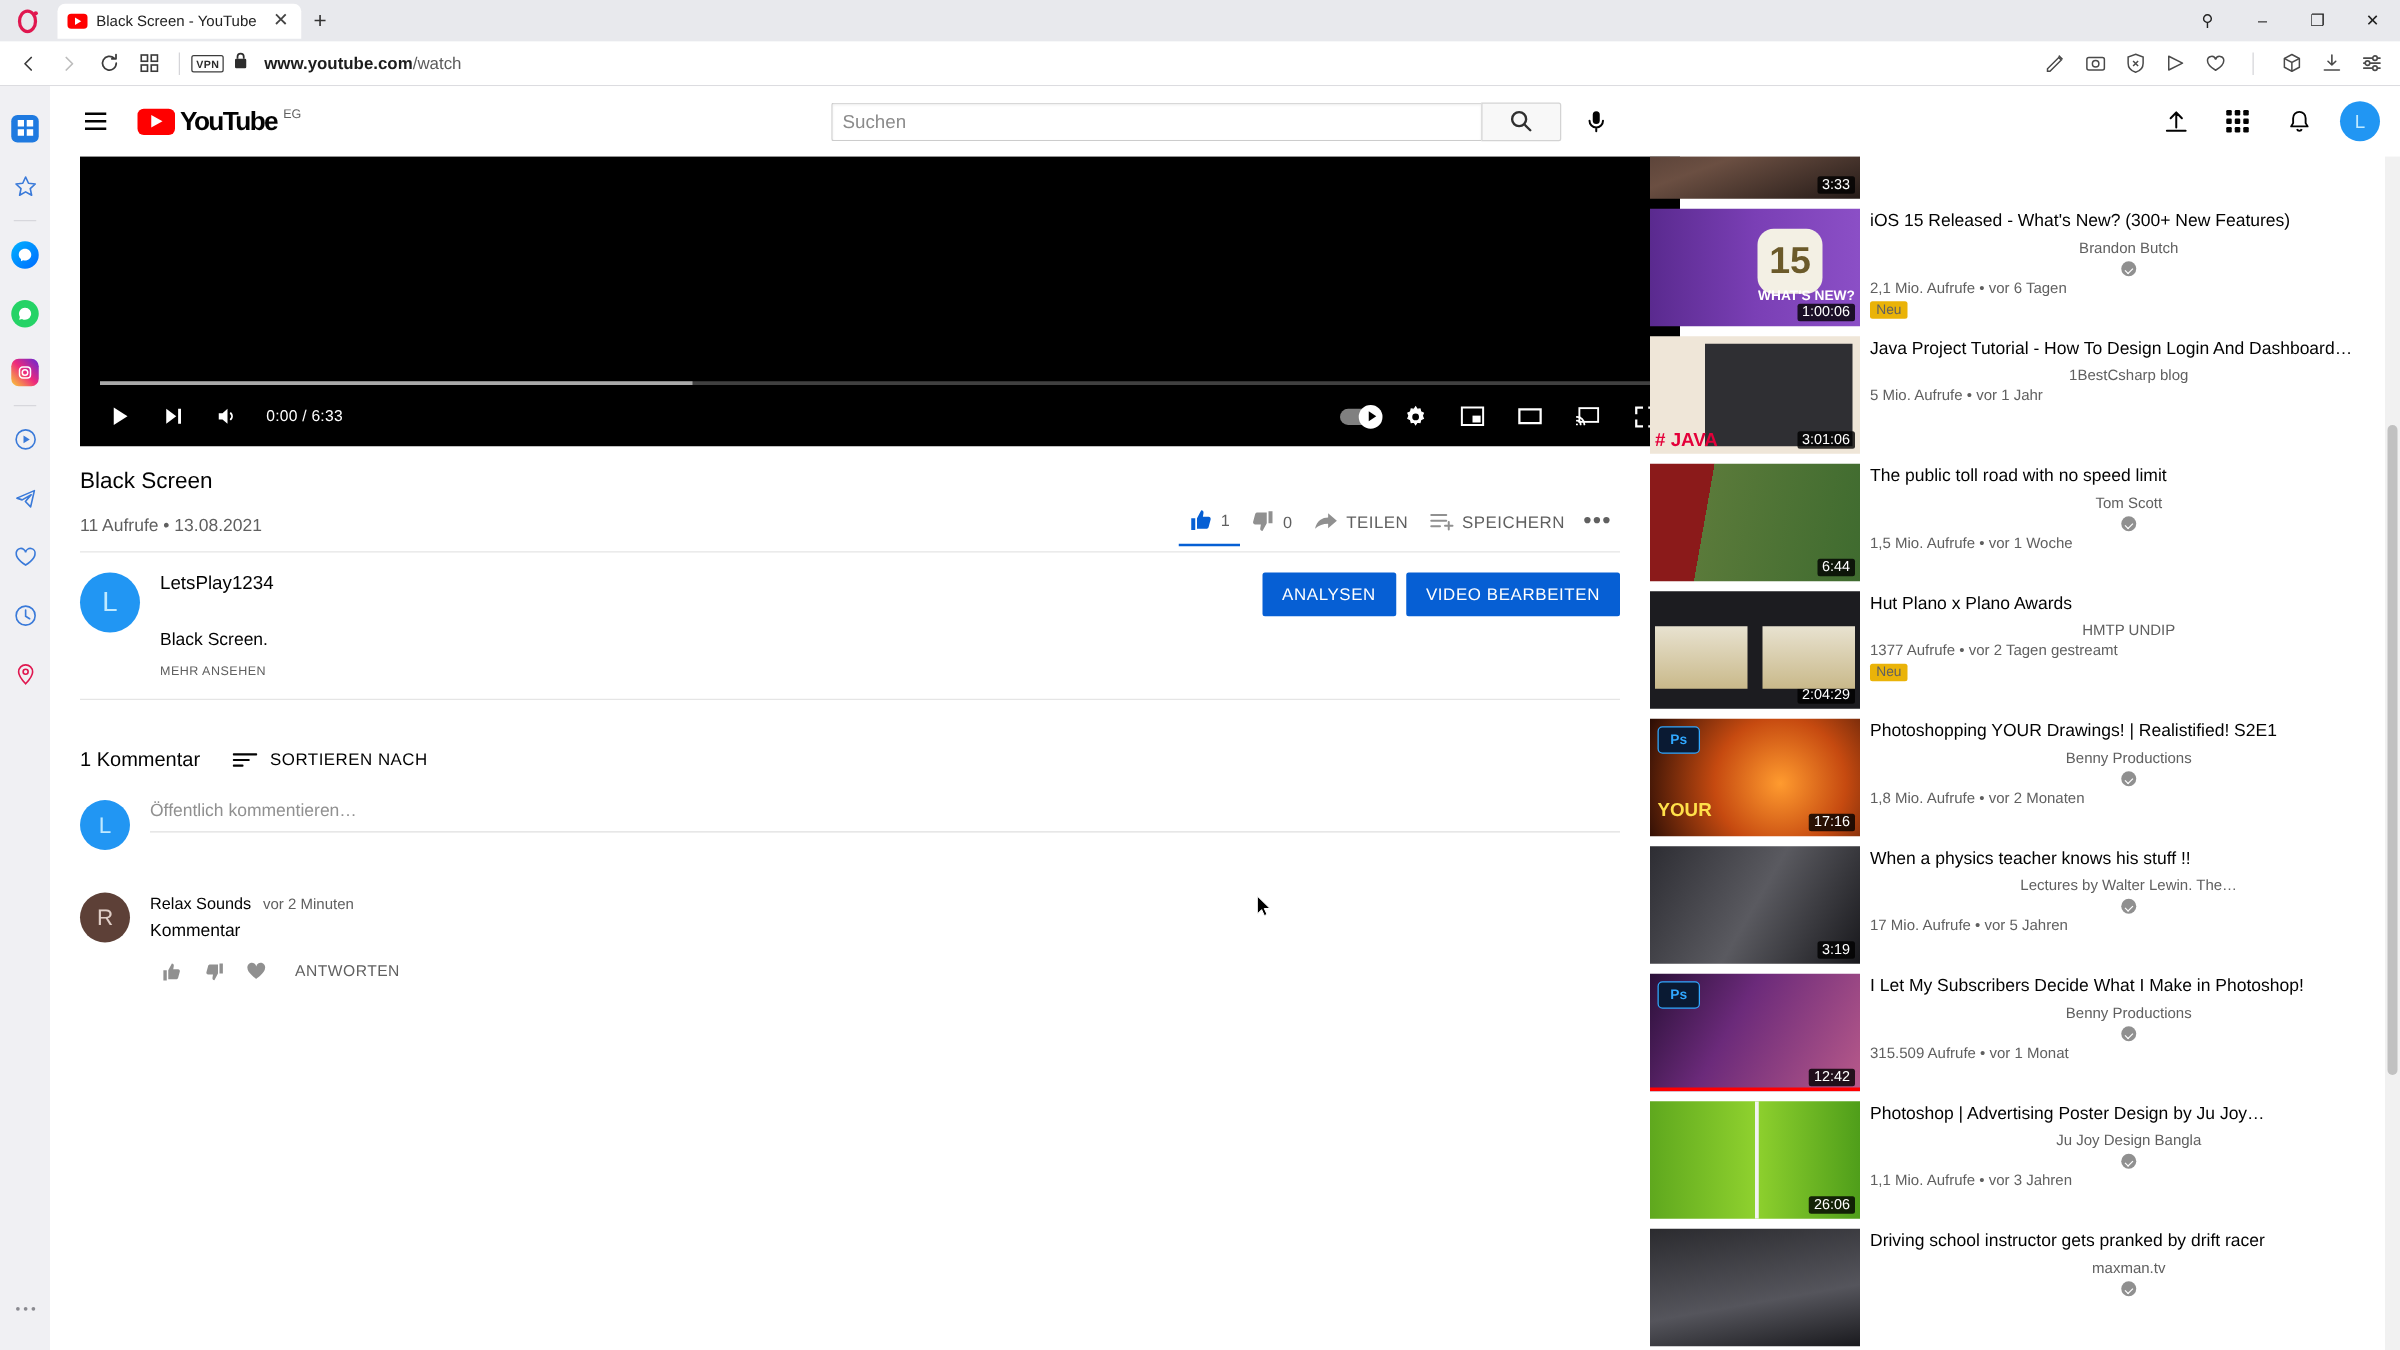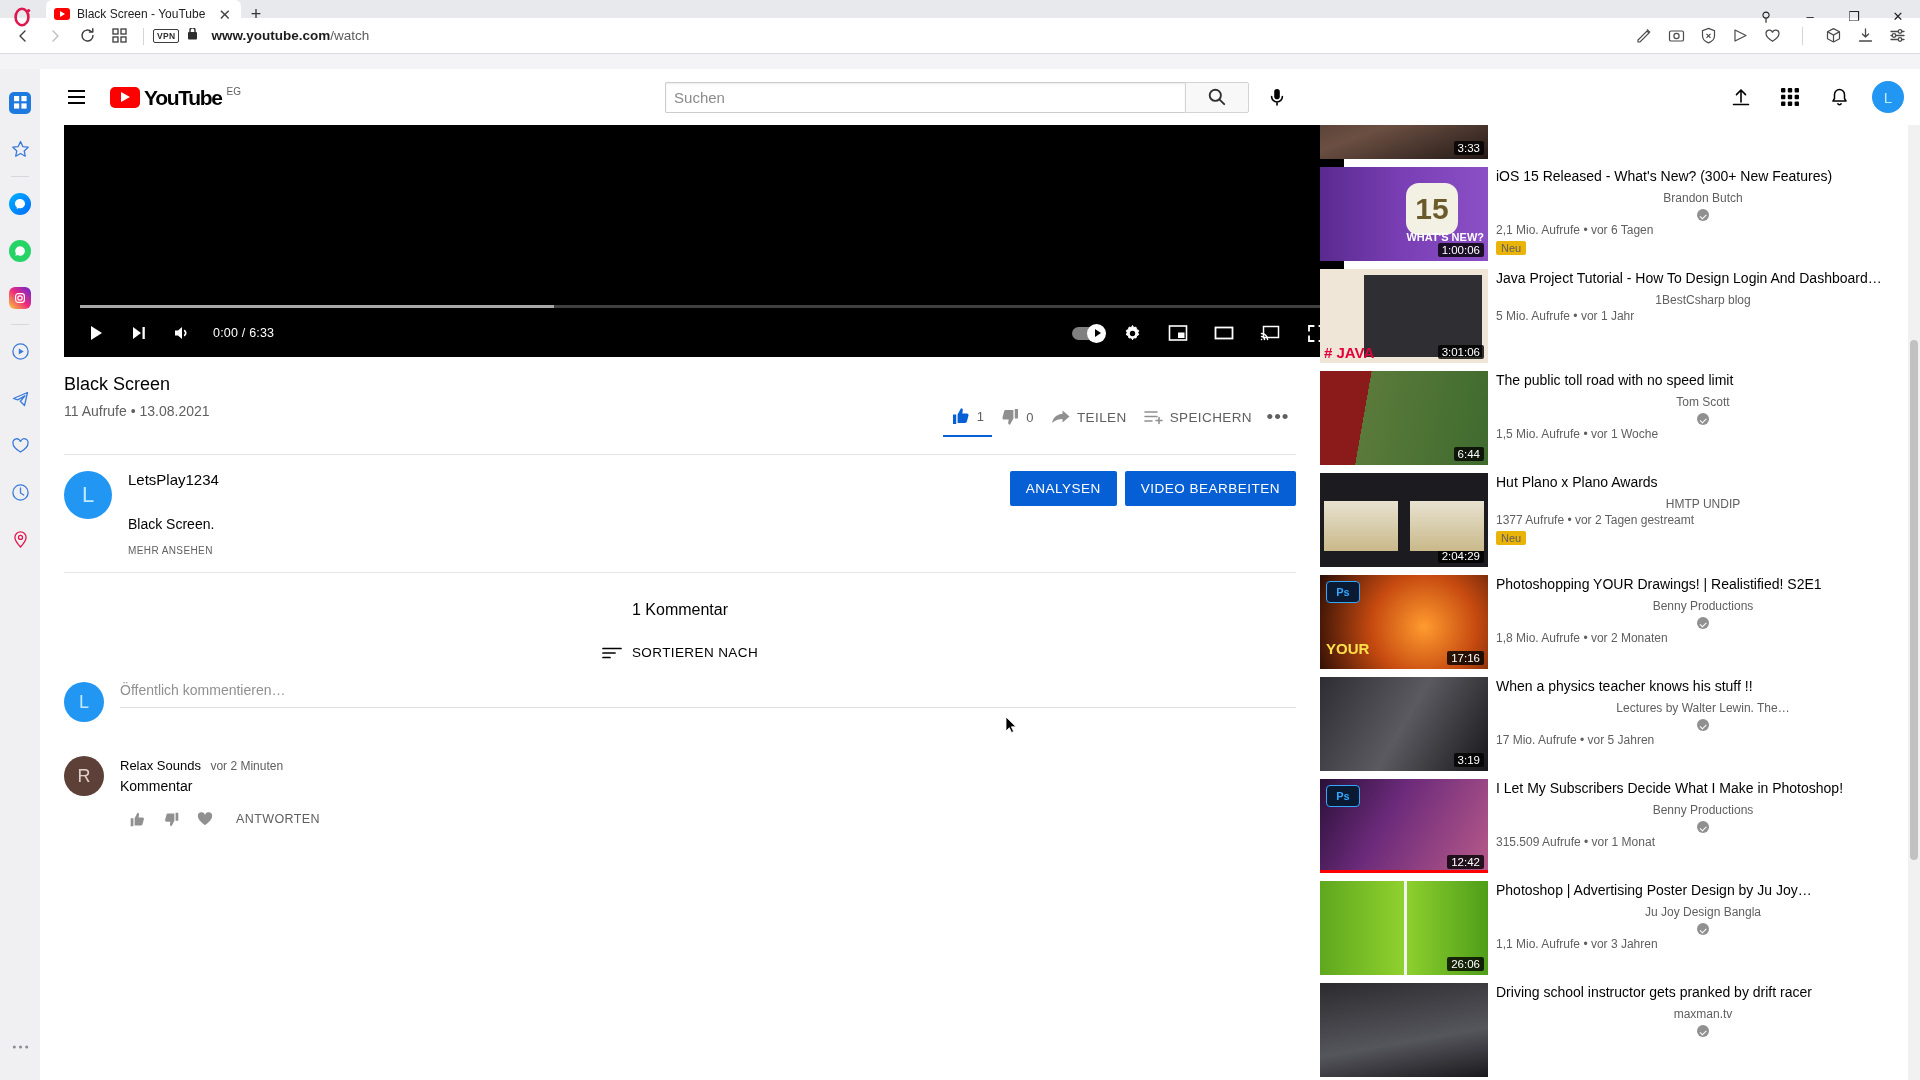--- a/index.html
+++ b/index.html
@@ -7,21 +7,21 @@
     width: 1920px; height: 1080px;
     overflow: hidden;
     font-family: "Liberation Sans", sans-serif;
     background: #fff;
   }
 
   
   #browser { width: 1920px; height: 1080px; position: relative; background: #f4f4f6; }
 
   .tabstrip {
-    height: 18px; background: #e8e9ed; display: flex; align-items: flex-start;
+    height: 33px; background: #e8e9ed; display: flex; align-items: center;
     padding-left: 0; position: relative;
   }
   .opera-logo {
     width: 46px; height: 33px; display: flex; align-items: center; justify-content: center;
   }
   .opera-logo svg { display:block; }
   .tab {
     height: 28px; width: 195px; background: #ffffff; border-radius: 6px 6px 0 0;
     display: flex; align-items: center; padding: 0 8px; gap: 7px; position: relative;
   }
@@ -100,39 +100,39 @@
   .ctrl-left { position:absolute; left:12px; bottom:4px; display:flex; align-items:center; gap:3px; height:40px;}
   .ctrl-right { position:absolute; right:8px; bottom:4px; display:flex; align-items:center; gap:6px; height:40px;}
   .cbtn { width:40px; height:40px; display:flex; align-items:center; justify-content:center; }
   .timed { color:#fff; font-size:12.5px; margin-left:8px; letter-spacing:.2px; }
   .autoplay { width:36px; height:18px; display:flex; align-items:center; }
   .autoplay .track { width:32px; height:13px; background:#808080; border-radius:7px; position:relative;}
   .autoplay .knob { position:absolute; right:-2px; top:-3px; width:19px; height:19px; border-radius:50%; background:#fff; display:flex; align-items:center; justify-content:center;}
   .autoplay .knob:after{ content:""; border-left:6px solid #000; border-top:4px solid transparent; border-bottom:4px solid transparent; margin-left:2px;}
 
   .vtitle { font-size:18px; color:#030303; font-weight:400; margin-top:17px; }
-  .vmeta-row { display:flex; align-items:flex-start; justify-content:space-between; margin-top:8px; border-bottom:1px solid #e5e5e5; padding-bottom:17px;}
+  .vmeta-row { display:flex; align-items:center; justify-content:space-between; margin-top:8px; border-bottom:1px solid #e5e5e5; padding-bottom:4px;}
   .vviews { font-size:14px; color:#606060; }
   .actions { display:flex; align-items:center; gap:0; margin-top:-6px;}
   .act { display:flex; align-items:center; gap:6px; height:40px; padding:0 8px; font-size:13.5px; font-weight:500; color:#606060; letter-spacing:.4px;}
   .act.active { color:#065fd4; border-bottom:2px solid #065fd4;}
   .act .num { font-size:13px; color:#606060; }
   .act.active .num { color:#606060; }
   .dots { width:36px; height:40px; display:flex; align-items:center; justify-content:center; color:#606060; font-size:19px; letter-spacing:1px;}
 
   .channel-row { display:flex; padding-top:16px; padding-bottom:16px; border-bottom:1px solid #e5e5e5;}
   .ch-avatar { width:48px; height:48px; border-radius:50%; background:#2196f3; color:#bfe9ff; font-size:22px; display:flex; align-items:center; justify-content:center; flex:none;}
   .ch-mid { margin-left:16px; flex:1; }
   .ch-name { font-size:15px; font-weight:400; color:#030303; }
   .ch-desc { font-size:14px; color:#030303; margin-top:28px; }
   .ch-more { font-size:10px; font-weight:500; color:#606060; margin-top:13px; letter-spacing:.4px;}
   .ch-btns { display:flex; gap:8px; align-items:flex-start; }
   .btn-blue { background:#065fd4; color:#fff; font-size:13.5px; font-weight:500; letter-spacing:.5px; padding:10px 16px; border:none; border-radius:2px; cursor:pointer; font-family:"Liberation Sans", sans-serif;}
 
-  .comments-hdr { display:flex; align-items:center; gap:26px; margin-top:28px;flex-direction:column; }
+  .comments-hdr { display:flex; align-items:flex-start; gap:26px; margin-top:40px; }
   .ccount { font-size:16px; color:#030303; }
   .csort { display:flex; align-items:center; gap:10px; font-size:13.5px; font-weight:500; color:#030303; letter-spacing:.4px;}
   .cbox-row { display:flex; align-items:flex-start; margin-top:22px; gap:16px; }
   .c-avatar { width:40px; height:40px; border-radius:50%; background:#2196f3; color:#bfe9ff; font-size:18px; display:flex; align-items:center; justify-content:center; flex:none;}
   .c-avatar.brown { background:#5d4037; color:#e0cfc8; }
   .c-input { flex:1; border:none; border-bottom:1px solid #e0e0e0; font-size:14px; color:#030303; padding-bottom:9px; outline:none; background:transparent; font-family:"Liberation Sans", sans-serif;}
   .c-input::placeholder{ color:#909090; }
   .comment { display:flex; gap:16px; margin-top:34px; }
   .cm-author { font-size:13px; font-weight:500; color:#030303; }
   .cm-time { font-size:12px; color:#606060; margin-left:5px; }

